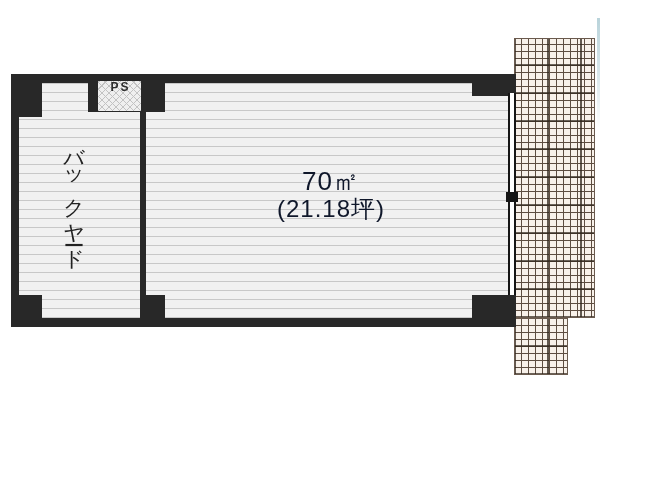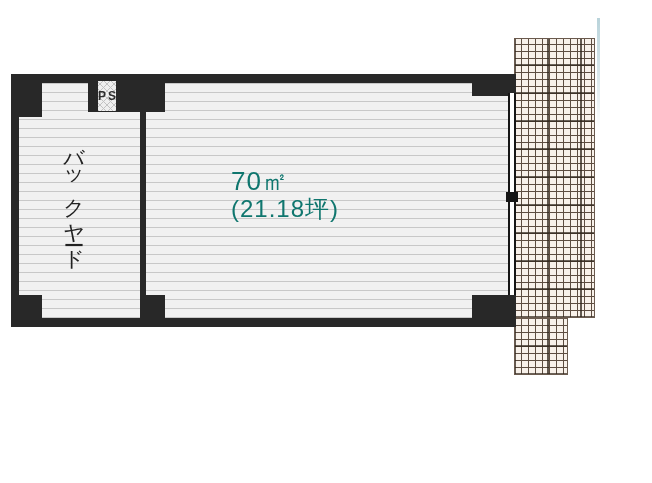--- a/index.html
+++ b/index.html
@@ -40,46 +40,46 @@
   #pillar-tl{left:11px;top:74px;width:31px;height:43px;}
   #ps-shaft {left:88px;top:74px;width:77px;height:38px;}
   #divider  {left:140px;top:112px;width:6px;height:215px;}
   #pillar-tr{left:472px;top:74px;width:44px;height:22px;}
   #pillar-bl{left:11px;top:295px;width:31px;height:32px;}
   #pillar-bm{left:140px;top:295px;width:25px;height:32px;}
   #pillar-br{left:472px;top:295px;width:44px;height:32px;}
 
   
   #ps-box{
-    position:absolute;left:98px;top:81px;width:18px;height:30px;
+    position:absolute;left:98px;top:81px;width:43px;height:30px;
     background-color:#efefef;
     background-image:
       repeating-linear-gradient(45deg,#c2c2c2 0 1px,transparent 1px 5px),
       repeating-linear-gradient(-45deg,#c2c2c2 0 1px,transparent 1px 5px);
-    display:flex;align-items:center;justify-content:center;
+    display:flex;align-items:flex-start;justify-content:center;
   }
   #ps-box span{
     font-size:12px;font-weight:bold;letter-spacing:2px;color:#2e2e2e;line-height:1;
     padding-left:2px;
   }
 
   
   #window{
     position:absolute;left:508px;top:93px;width:8px;height:202px;
     box-sizing:border-box;background:#ffffff;
     border-left:2px solid #161616;border-right:2px solid #161616;
   }
   #window-marker{
     position:absolute;left:506px;top:192px;width:12px;height:10px;background:#161616;
   }
 
   
   #main-room-label{
     position:absolute;left:231px;top:166px;width:200px;
-    color:#0f766e;
+    text-align:center;color:#0f172a;
   }
   #main-room-label .l1{font-size:26px;line-height:30px;letter-spacing:1px;}
   #main-room-label .l2{font-size:24px;line-height:26px;letter-spacing:1px;}
 
   #backyard-label{
     position:absolute;left:60px;top:134px;height:136px;width:28px;
     writing-mode:vertical-rl;text-orientation:mixed;
     font-size:21px;letter-spacing:1px;color:#222222;
     display:flex;align-items:center;
   }

